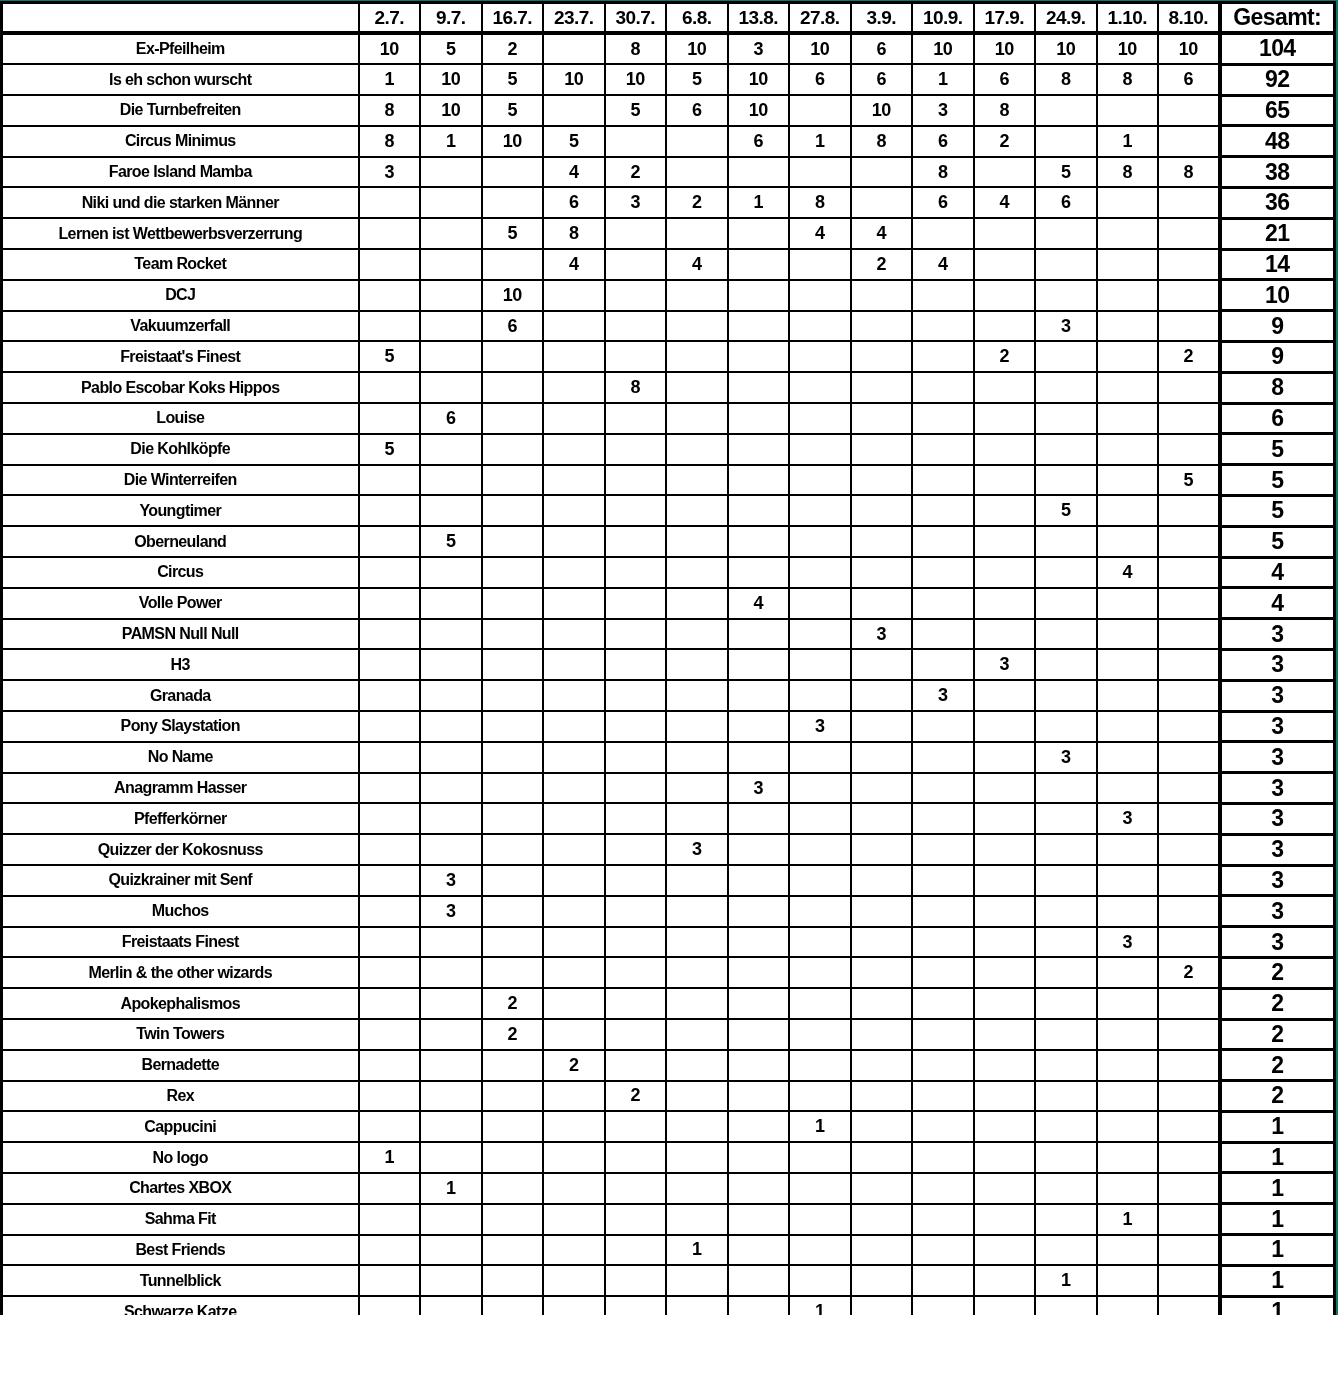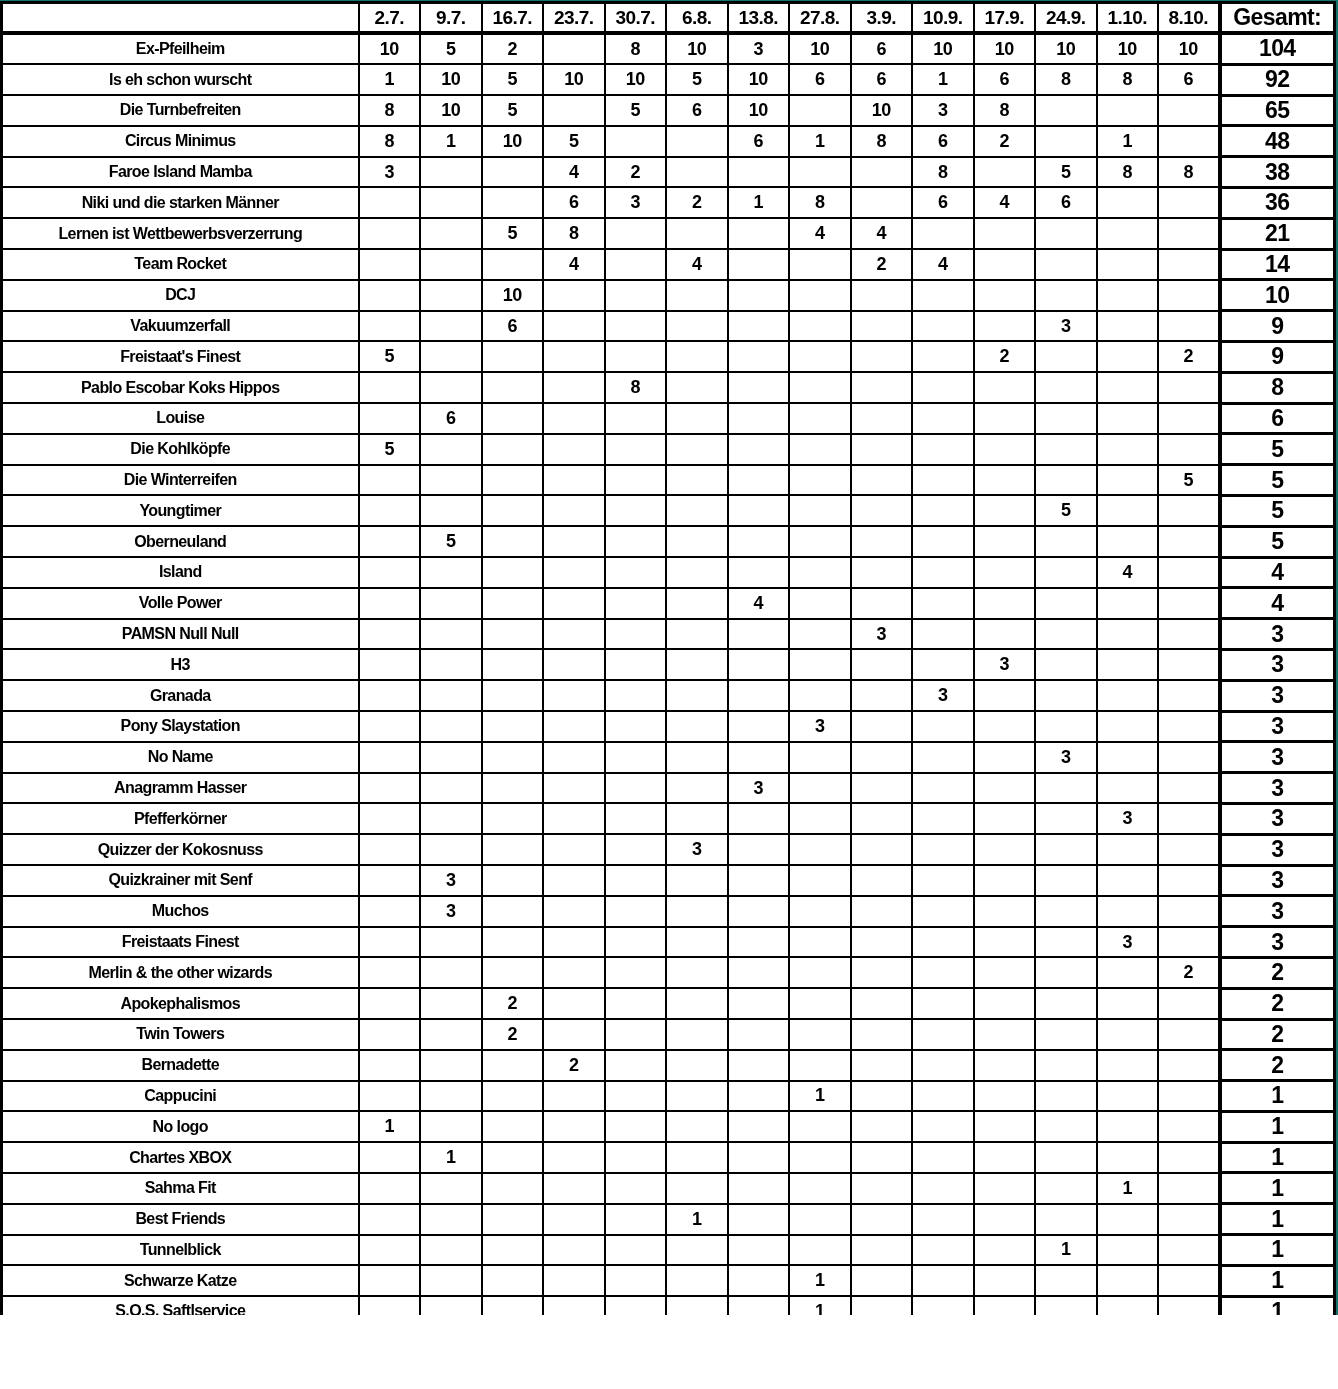--- a/index.html
+++ b/index.html
@@ -394,21 +394,21 @@
           <td class="score-cell"></td>
           <td class="score-cell"></td>
           <td class="score-cell"></td>
           <td class="score-cell"></td>
           <td class="score-cell"></td>
           <td class="score-cell"></td>
           <td class="score-cell"></td>
           <td class="total-cell">5</td>
         </tr>
         <tr>
-          <td class="name-cell">Island</td>
+          <td class="name-cell">Circus</td>
           <td class="score-cell"></td>
           <td class="score-cell"></td>
           <td class="score-cell"></td>
           <td class="score-cell"></td>
           <td class="score-cell"></td>
           <td class="score-cell"></td>
           <td class="score-cell"></td>
           <td class="score-cell"></td>
           <td class="score-cell"></td>
           <td class="score-cell"></td>
@@ -688,20 +688,38 @@
           <td class="score-cell"></td>
           <td class="total-cell">2</td>
         </tr>
         <tr>
           <td class="name-cell">Bernadette</td>
           <td class="score-cell"></td>
           <td class="score-cell"></td>
           <td class="score-cell"></td>
           <td class="score-cell">2</td>
           <td class="score-cell"></td>
+          <td class="score-cell"></td>
+          <td class="score-cell"></td>
+          <td class="score-cell"></td>
+          <td class="score-cell"></td>
+          <td class="score-cell"></td>
+          <td class="score-cell"></td>
+          <td class="score-cell"></td>
+          <td class="score-cell"></td>
+          <td class="score-cell"></td>
+          <td class="total-cell">2</td>
+        </tr>
+        <tr>
+          <td class="name-cell">Rex</td>
+          <td class="score-cell"></td>
+          <td class="score-cell"></td>
+          <td class="score-cell"></td>
+          <td class="score-cell"></td>
+          <td class="score-cell">2</td>
           <td class="score-cell"></td>
           <td class="score-cell"></td>
           <td class="score-cell"></td>
           <td class="score-cell"></td>
           <td class="score-cell"></td>
           <td class="score-cell"></td>
           <td class="score-cell"></td>
           <td class="score-cell"></td>
           <td class="score-cell"></td>
           <td class="total-cell">2</td>

